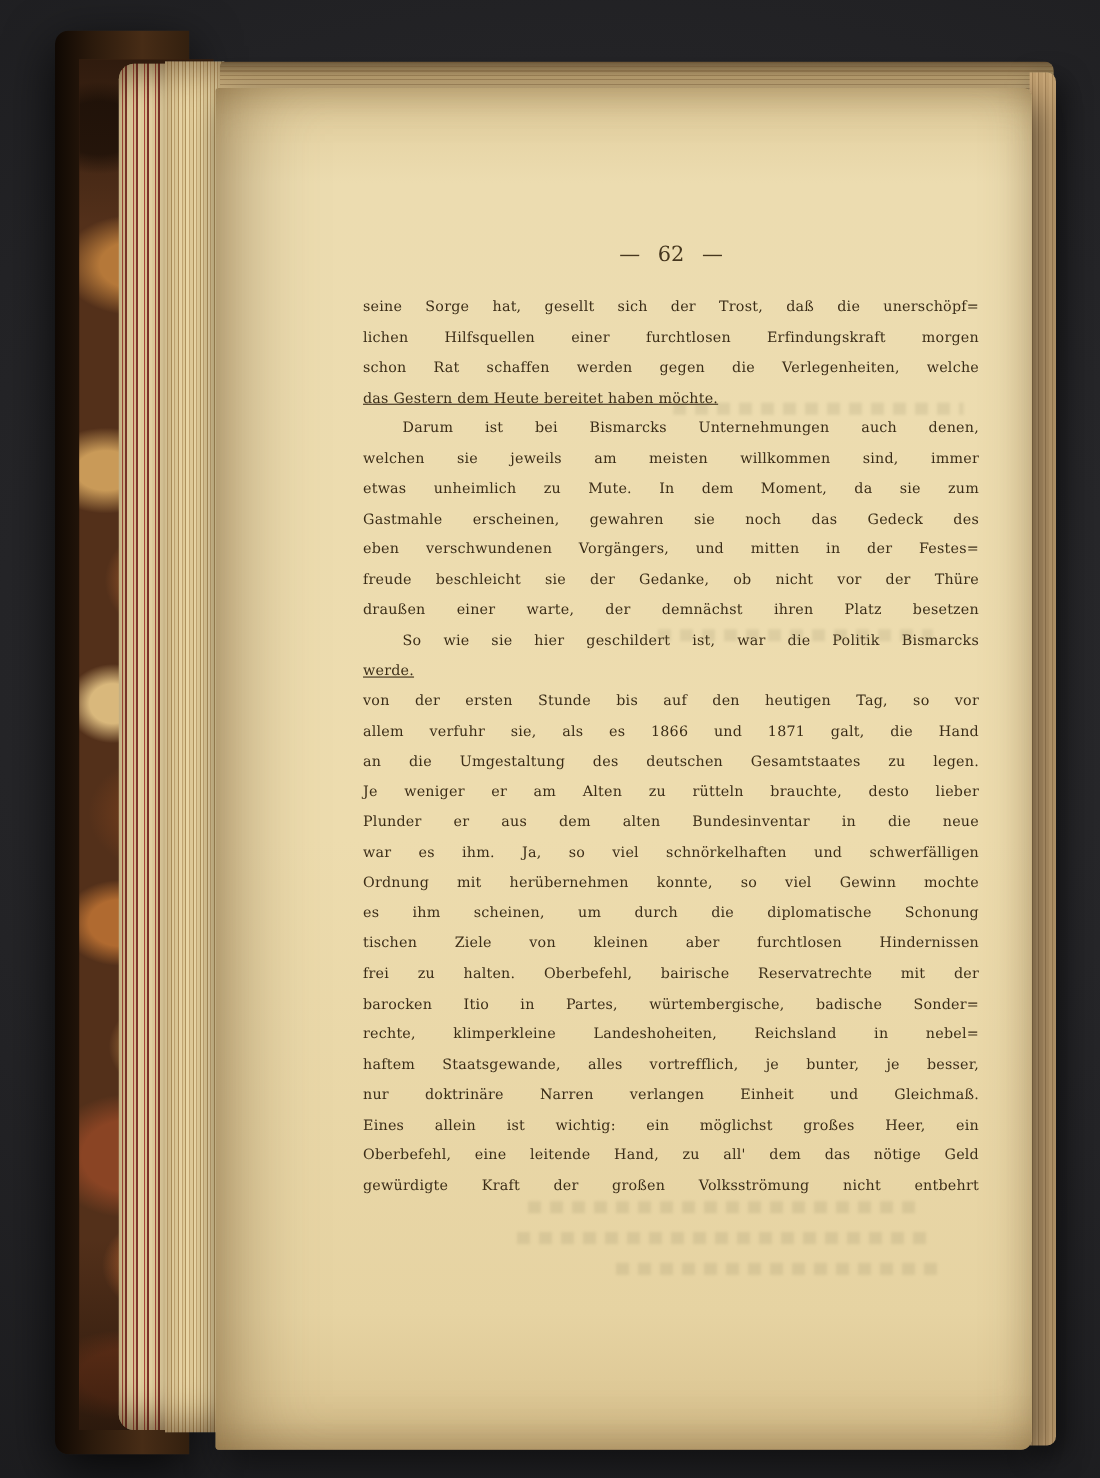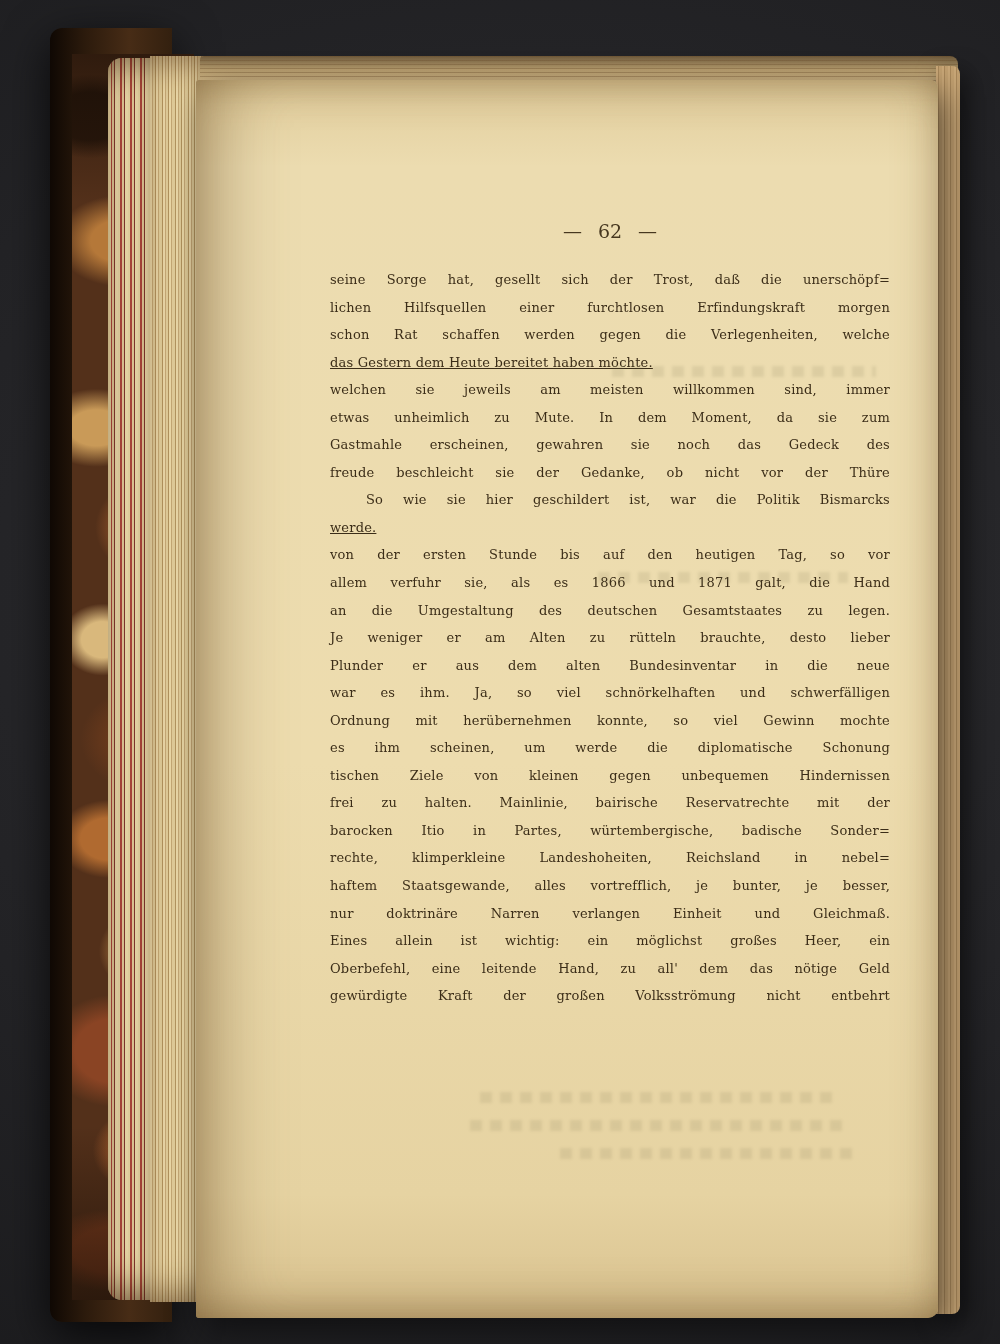--- a/index.html
+++ b/index.html
@@ -140,36 +140,39 @@
     <div class="page-header">
       <span>—</span>
       <span>62</span>
       <span>—</span>
     </div>
     <div class="text-block" id="text-block">
         <div class="line">seine Sorge hat, gesellt sich der Trost, daß die unerschöpf=</div>
         <div class="line">lichen Hilfsquellen einer furchtlosen Erfindungskraft morgen</div>
         <div class="line">schon Rat schaffen werden gegen die Verlegenheiten, welche</div>
         <div class="line end">das Gestern dem Heute bereitet haben möchte.</div>
+        <div class="line ind">Darum ist bei Bismarcks Unternehmungen auch denen,</div>
         <div class="line">welchen sie jeweils am meisten willkommen sind, immer</div>
         <div class="line">etwas unheimlich zu Mute. In dem Moment, da sie zum</div>
         <div class="line">Gastmahle erscheinen, gewahren sie noch das Gedeck des</div>
+        <div class="line">eben verschwundenen Vorgängers, und mitten in der Festes=</div>
         <div class="line">freude beschleicht sie der Gedanke, ob nicht vor der Thüre</div>
+        <div class="line">draußen einer warte, der demnächst ihren Platz besetzen</div>
         <div class="line ind">So wie sie hier geschildert ist, war die Politik Bismarcks</div>
         <div class="line end">werde.</div>
         <div class="line">von der ersten Stunde bis auf den heutigen Tag, so vor</div>
         <div class="line">allem verfuhr sie, als es 1866 und 1871 galt, die Hand</div>
         <div class="line">an die Umgestaltung des deutschen Gesamtstaates zu legen.</div>
         <div class="line">Je weniger er am Alten zu rütteln brauchte, desto lieber</div>
         <div class="line">Plunder er aus dem alten Bundesinventar in die neue</div>
         <div class="line">war es ihm. Ja, so viel schnörkelhaften und schwerfälligen</div>
         <div class="line">Ordnung mit herübernehmen konnte, so viel Gewinn mochte</div>
-        <div class="line">es ihm scheinen, um werde die diplomatische Schonung</div>
-        <div class="line">tischen Ziele von kleinen gegen unbequemen Hindernissen</div>
-        <div class="line">frei zu halten. Mainlinie, bairische Reservatrechte mit der</div>
+        <div class="line">es ihm scheinen, um durch die diplomatische Schonung</div>
+        <div class="line">tischen Ziele von kleinen aber furchtlosen Hindernissen</div>
+        <div class="line">frei zu halten. Oberbefehl, bairische Reservatrechte mit der</div>
         <div class="line">barocken Itio in Partes, würtembergische, badische Sonder=</div>
         <div class="line">rechte, klimperkleine Landeshoheiten, Reichsland in nebel=</div>
         <div class="line">haftem Staatsgewande, alles vortrefflich, je bunter, je besser,</div>
         <div class="line">nur doktrinäre Narren verlangen Einheit und Gleichmaß.</div>
         <div class="line">Eines allein ist wichtig: ein möglichst großes Heer, ein</div>
         <div class="line">Oberbefehl, eine leitende Hand, zu all' dem das nötige Geld</div>
         <div class="line">gewürdigte Kraft der großen Volksströmung nicht entbehrt</div>
       </div>
   </div>
 

